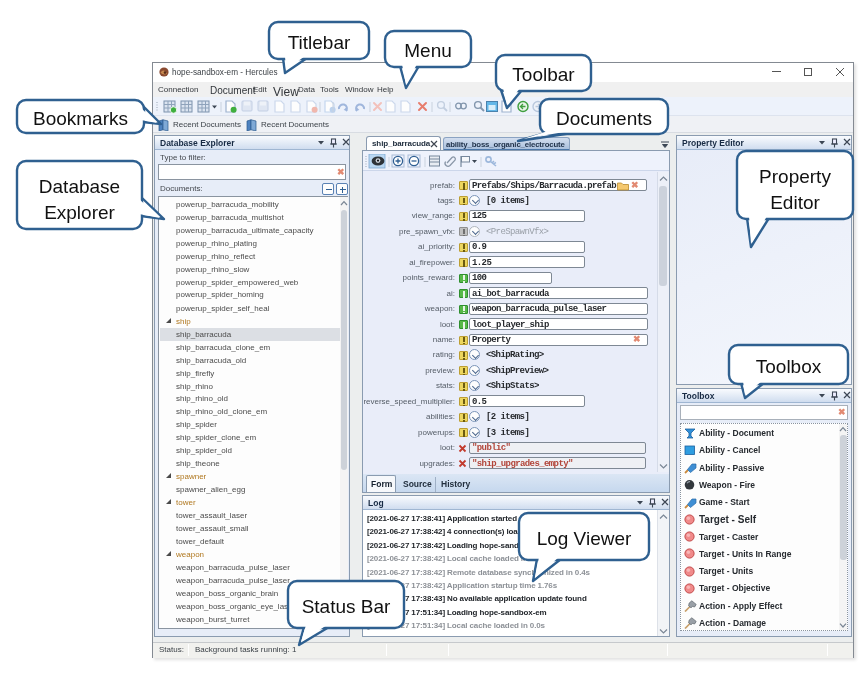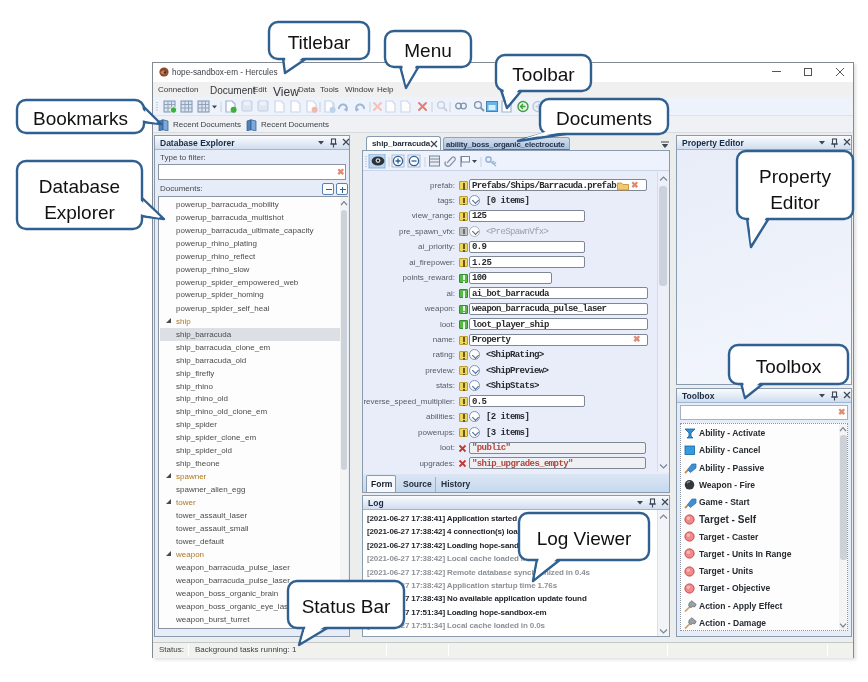--- a/index.html
+++ b/index.html
@@ -465,21 +465,21 @@
       <path d="M13 7 h7 M16.5 7 v3.5"></path>
     </g>
     <path d="M26 2 l6 6 M32 2 l-6 6" stroke="#3c4654" stroke-width="1.2"></path>
   </svg>
 <div class="abs" style="left:680px;top:405px;width:168px;height:15px;background:#fff;border:1px solid #a8b0ba"></div>
 <div class="abs xr" style="left:838px;top:407px">✖</div>
 <div class="abs" style="left:680px;top:423px;width:168px;height:208px;background:#fdfdfd;border:1px dotted #8a94a0"></div>
 <svg class="abs" style="left:684px;top:427.5px" width="12" height="11">
     <path d="M1 1 h10 l-4 4 v3 l2 2 h-6 l2 -2 v-3 z" fill="#2f8fd8" stroke="#1a5f9e" stroke-width="0.8"></path>
   </svg>
-<div class="abs bold" style="left:699px;top:428.0px;font-size:8.5px;color:#272b30;white-space:nowrap">Ability - Activate</div>
+<div class="abs bold" style="left:699px;top:428.0px;font-size:8.5px;color:#272b30;white-space:nowrap">Ability - Document</div>
 <svg class="abs" style="left:684px;top:444.77px" width="12" height="11">
     <rect x="1" y="1" width="9.5" height="8.5" fill="#2f9de0" stroke="#1a5f9e" stroke-width="0.8"></rect>
   </svg>
 <div class="abs bold" style="left:699px;top:445.3px;font-size:8.5px;color:#272b30;white-space:nowrap">Ability - Cancel</div>
 <svg class="abs" style="left:684px;top:462.04px" width="13" height="12">
     <path d="M1 11 l3 -3" stroke="#c98a3f" stroke-width="1.8"></path>
     <path d="M3.5 7.5 L8 2 l4 0 l0 4 l-5.5 4.5 z" fill="#3f8fd4" stroke="#2a6aa8" stroke-width="0.7"></path>
   </svg>
 <div class="abs bold" style="left:699px;top:462.5px;font-size:8.5px;color:#272b30;white-space:nowrap">Ability - Passive</div>
 <svg class="abs" style="left:684px;top:479.31px" width="12" height="11">

